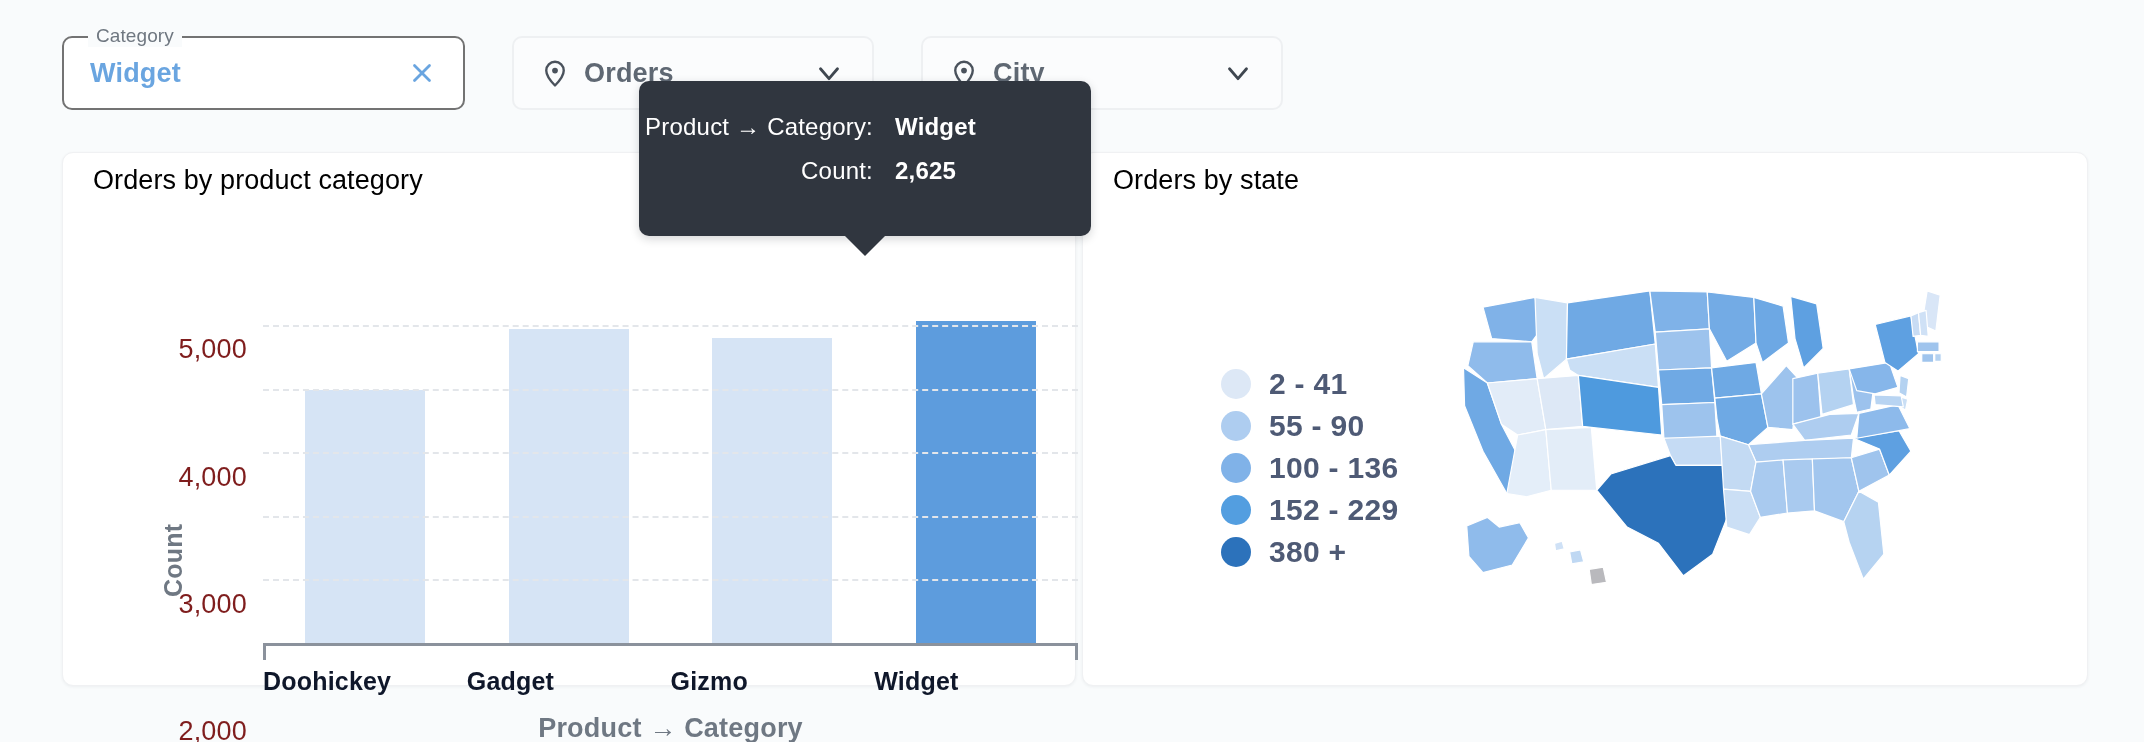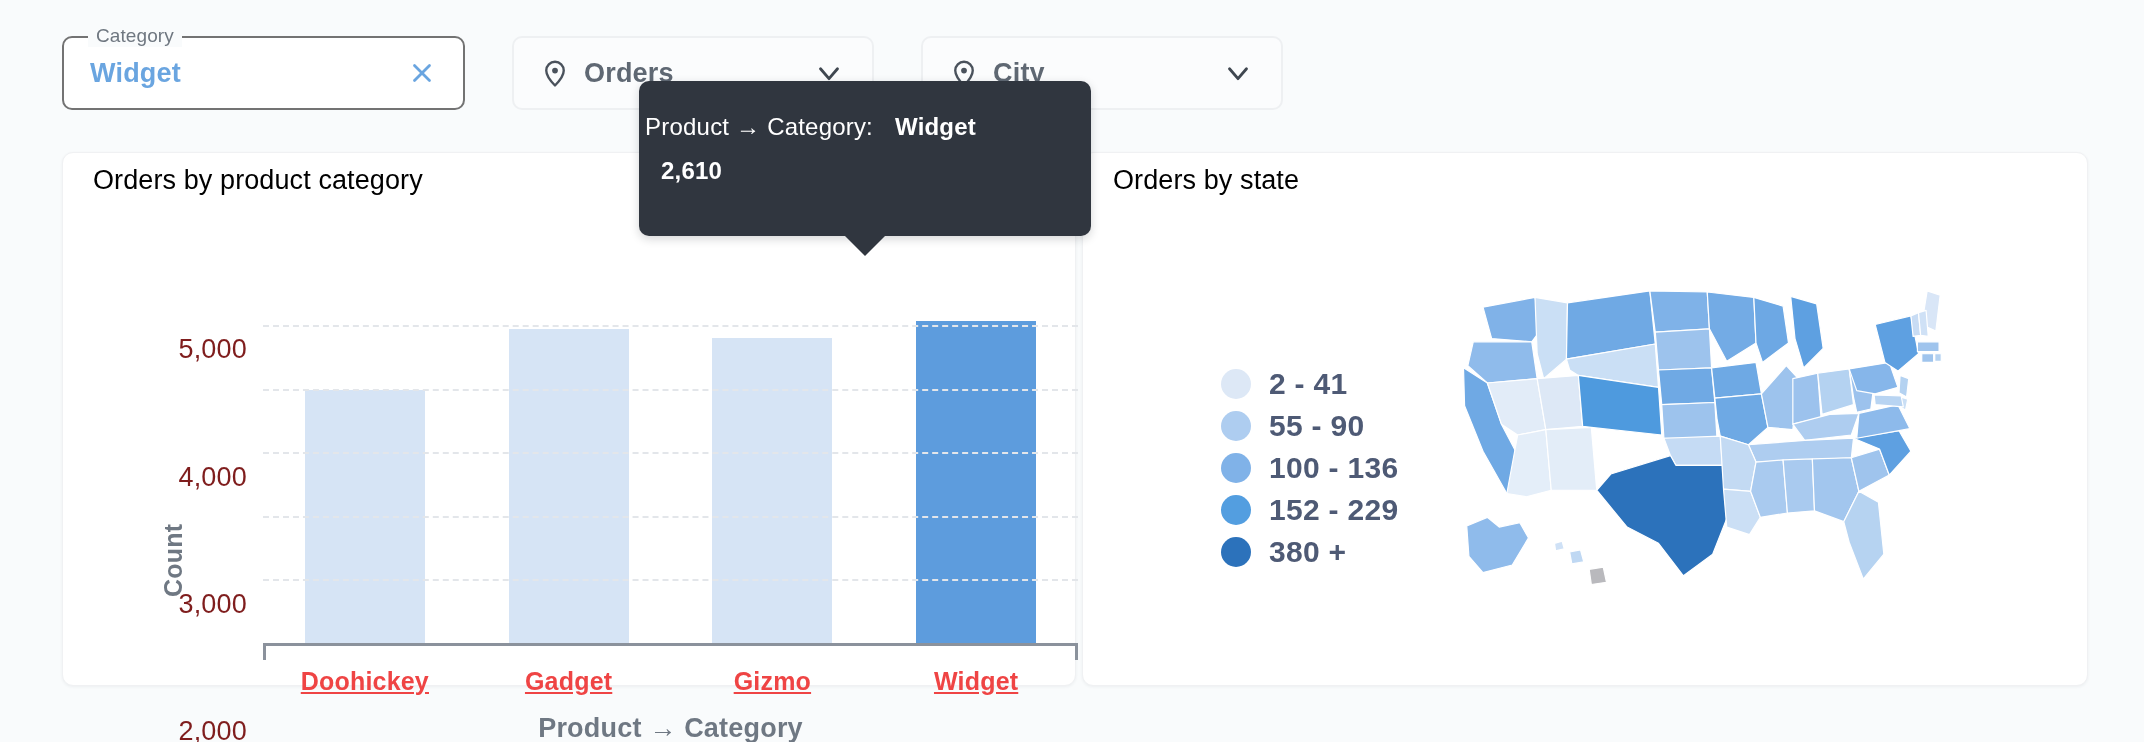--- a/index.html
+++ b/index.html
@@ -111,22 +111,22 @@
     border-top: 3px solid #8b929c;
     height: 14px;
   }
   .xaxis::before, .xaxis::after {
     content: ""; position: absolute; top: 0; width: 3px; height: 14px; background: #8b929c;
   }
   .xaxis::before { left: 0; }
   .xaxis::after { right: 0; }
   .xlabels { position: absolute; left: 200px; top: 450px; width: 815px; display: flex; }
   .xlabel {
-    flex: 1 1 0; text-align: center;
-    font-size: 25px; font-weight: 700; color: #ef4444; letter-spacing: .2px; text-decoration: underline;
+    flex: 1 1 0; text-align: left;
+    font-size: 25px; font-weight: 700; color: #0f172a; letter-spacing: .2px;
   }
   .x-title {
     position: absolute; left: 200px; top: 496px; width: 815px; text-align: center;
     font-size: 27px; font-weight: 700; color: #6f7883; letter-spacing: .2px;
   }
 
   
   .legend { position: absolute; left: 138px; top: 210px; }
   .legend-row { display: flex; align-items: center; height: 42px; }
   .swatch { width: 30px; height: 30px; border-radius: 50%; margin-right: 18px; flex: 0 0 auto; }
@@ -342,19 +342,20 @@
     </svg>
   </div>
 
   <div class="tooltip">
     <div class="tt-rows" id="tt-rows">
         <div class="tt-row">
           <span class="tt-key">Product → Category:</span>
           <span class="tt-val">Widget</span>
         </div>
         <div class="tt-row">
-          <span class="tt-val">2,610</span>
+          <span class="tt-key">Count:</span>
+          <span class="tt-val">2,625</span>
         </div>
       </div>
     <div class="tt-arrow"></div>
   </div>
 
 </div>
 
 </body></html>

